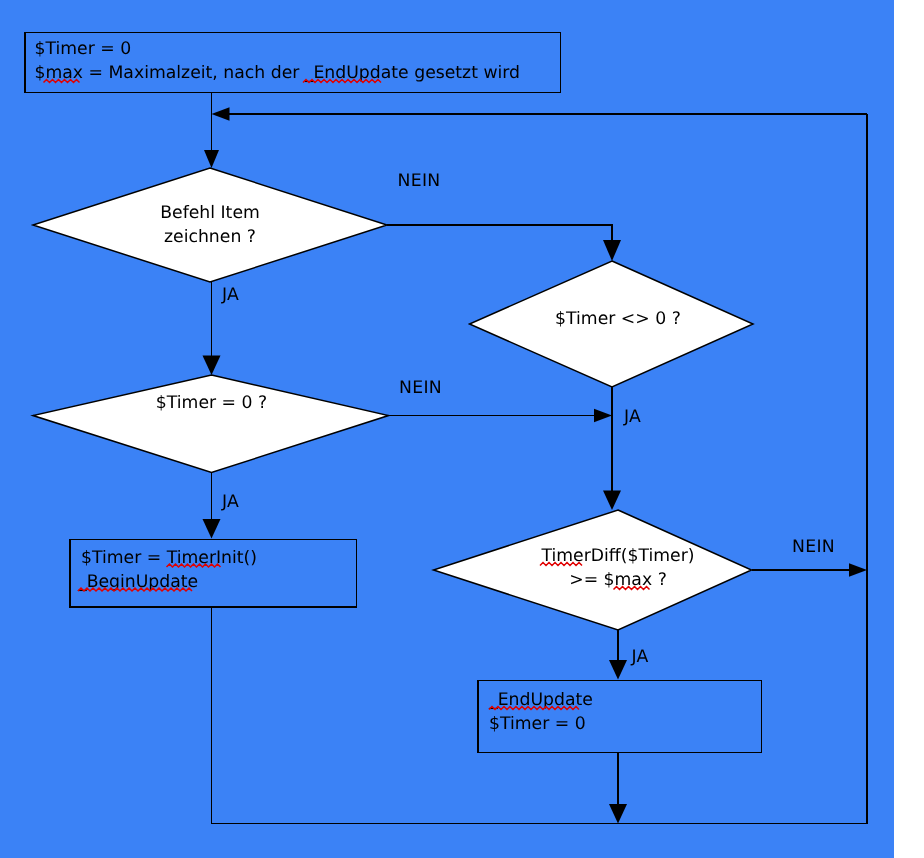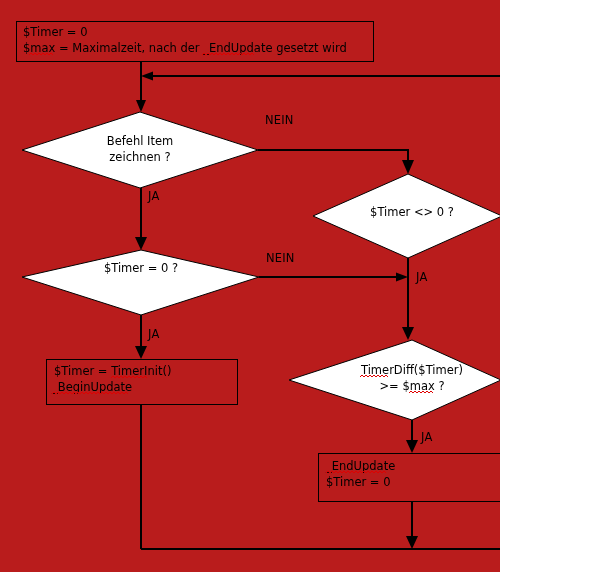--- a/index.html
+++ b/index.html
@@ -5,23 +5,23 @@
   html, body {
     margin: 0;
     padding: 0;
     background: #ffffff;
   }
   body {
     font-family: "DejaVu Sans", sans-serif;
   }
   #flow-root {
     position: relative;
-    width: 500px;
+    width: 596px;
     height: 572px;
-    background: #b91c1c;
+    background: #3b82f6;
     overflow: hidden;
   }
   svg.flow {
     position: absolute;
     left: 0;
     top: 0;
     width: 616px;
     height: 572px;
   }
   .shape-line {

